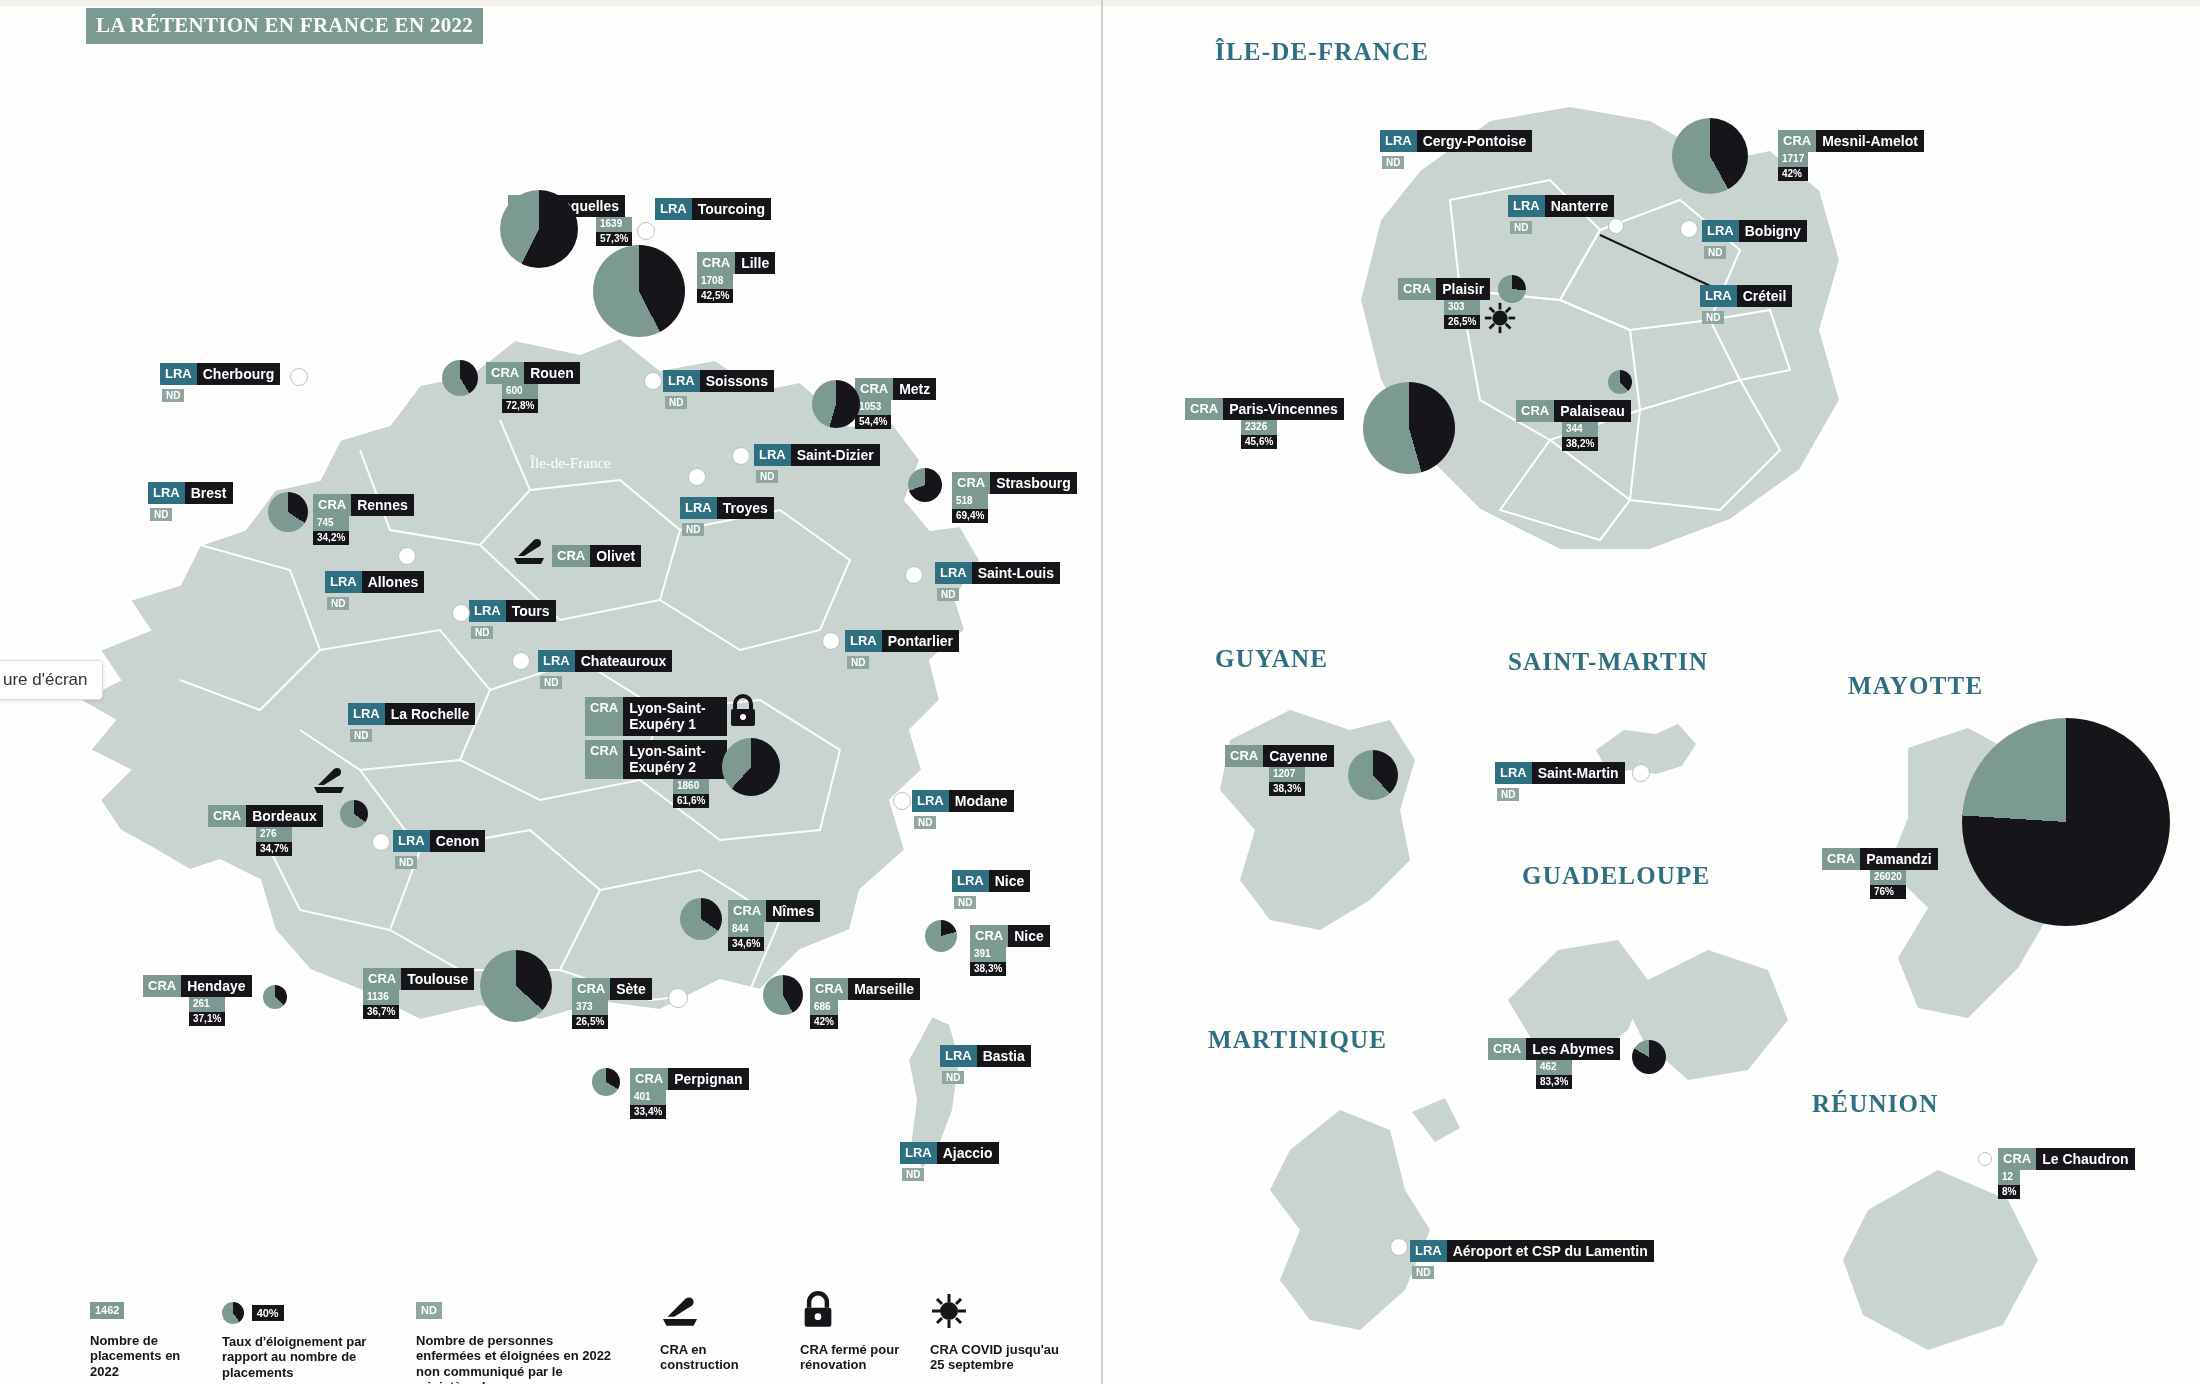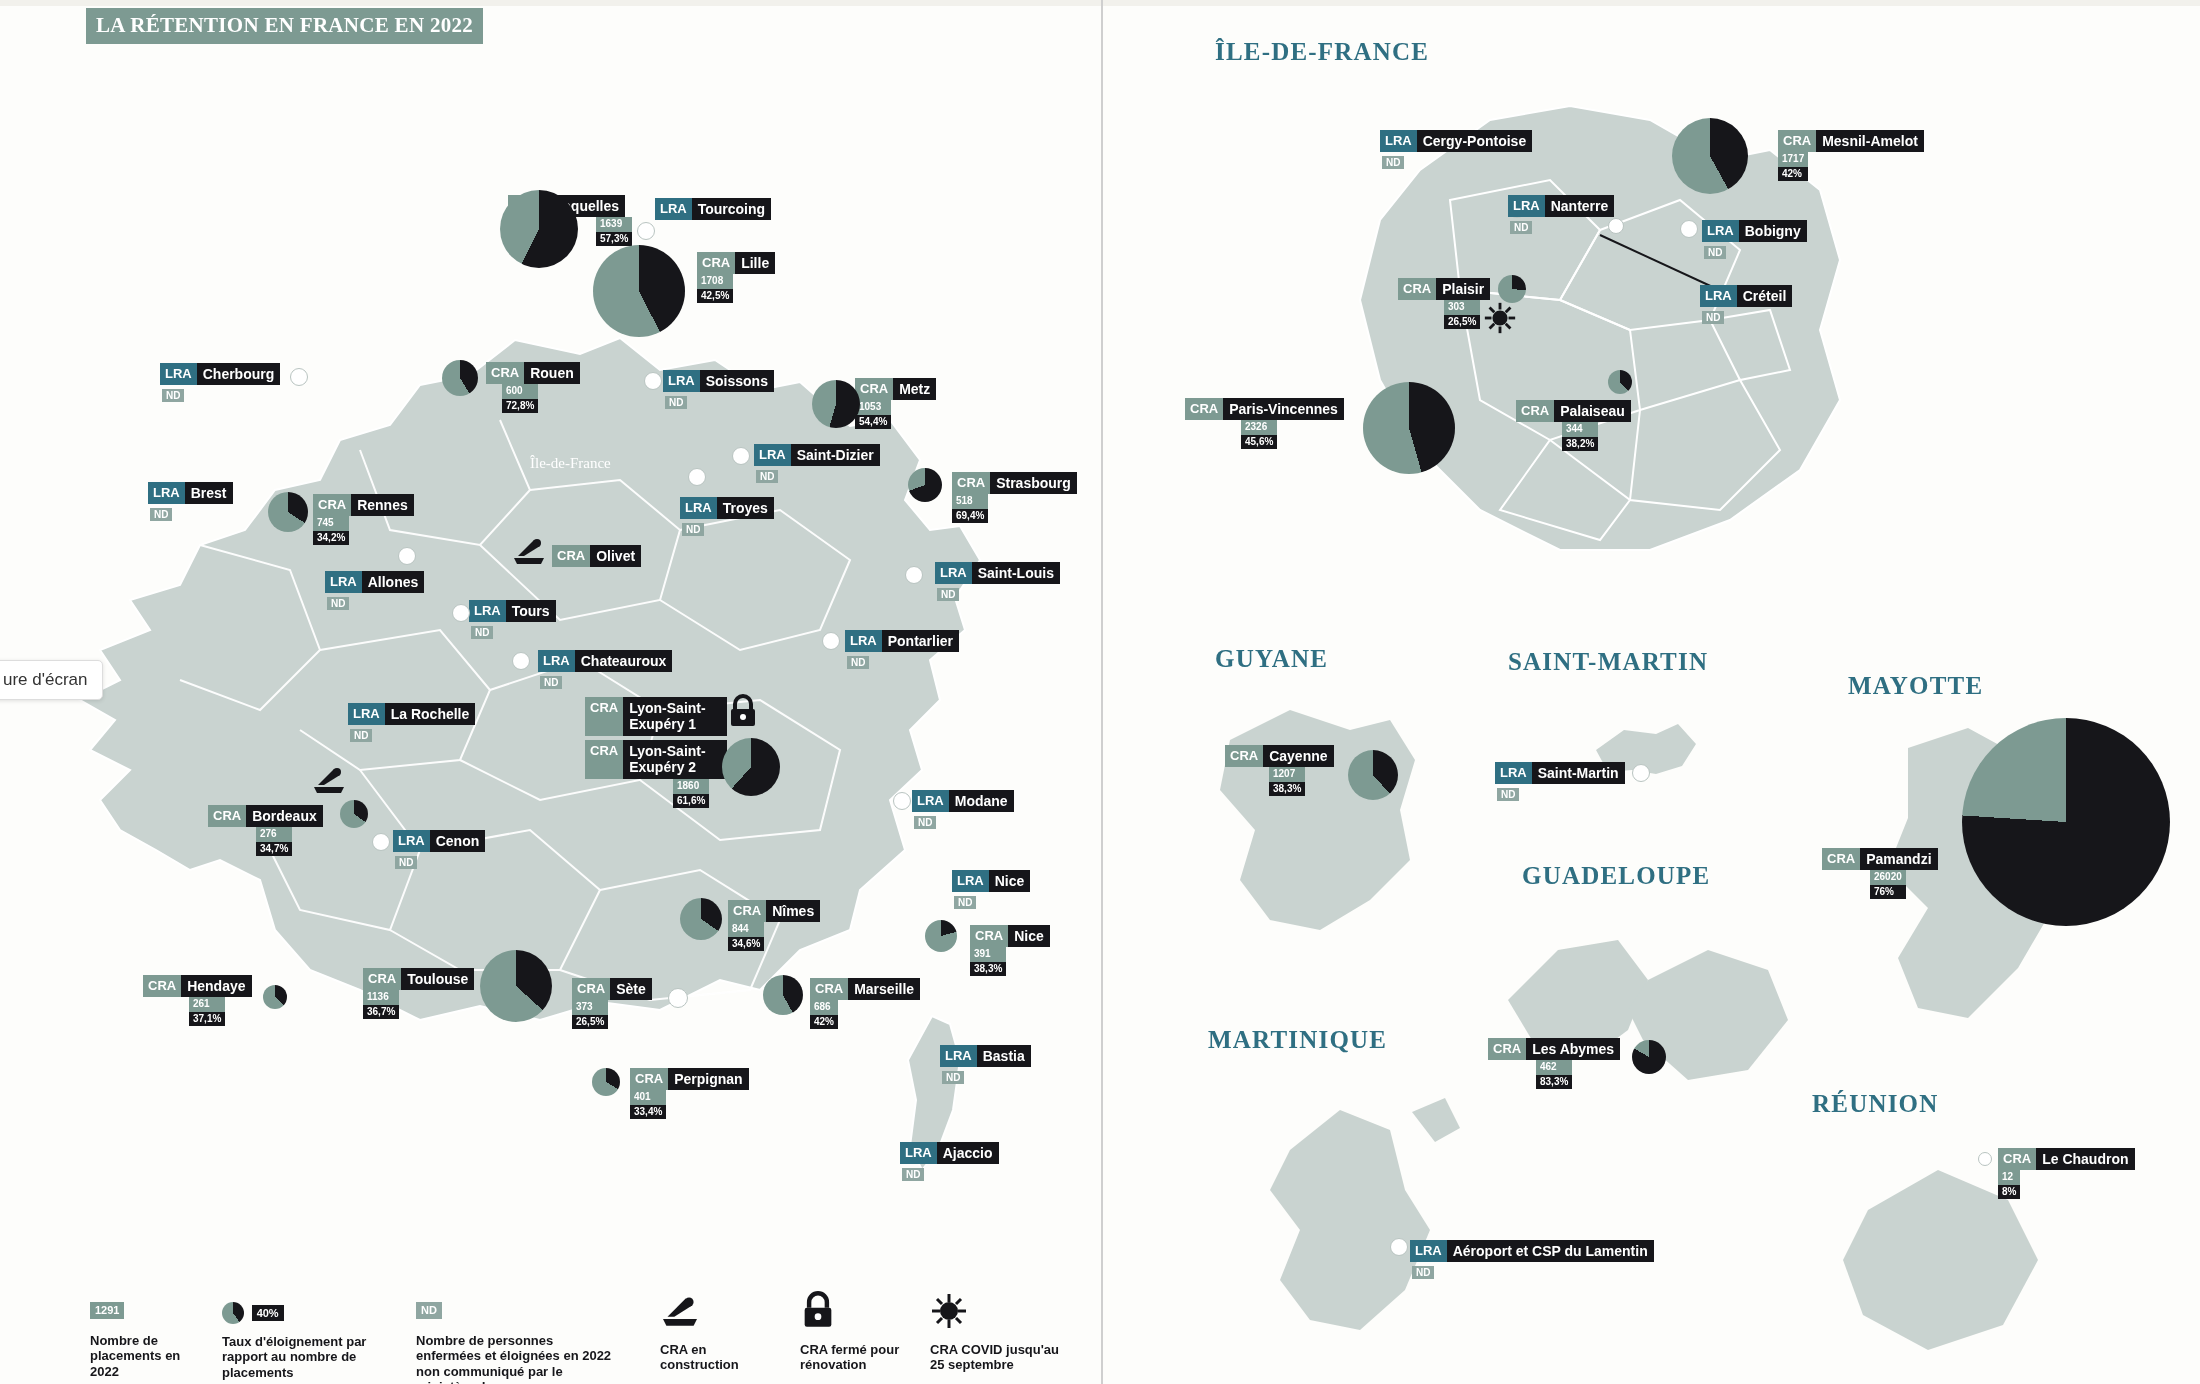--- a/index.html
+++ b/index.html
@@ -437,21 +437,21 @@
   <div class="marker" style="left:900px;top:1142px;">
     <div class="lbl">
         <span class="tag lra">LRA</span>
         <span class="name">Ajaccio</span>
       </div>
     <span class="nd" style="margin-left:2px;">ND</span>
   </div>
 
   <div class="legend">
     <div class="legend-item" style="left:90px;top:20px;width:120px;">
-      <span class="legend-chip">1291</span>
+      <span class="legend-chip">1462</span>
       <div style="margin-top:14px;font-weight:bold;">Nombre de placements en 2022</div>
     </div>
 
     <div class="legend-item" style="left:222px;top:20px;width:150px;">
       <span style="display:inline-block;vertical-align:middle;width:22px;height:22px;border-radius:50%;background:conic-gradient(#16161a 0% 40%, #7d9a92 40% 100%);"></span>
       <span class="legend-chip dark" style="vertical-align:middle;margin-left:4px;">40%</span>
       <div style="margin-top:10px;font-weight:bold;">Taux d'éloignement par rapport au nombre de placements</div>
     </div>
 
     <div class="legend-item" style="left:416px;top:20px;width:200px;">

